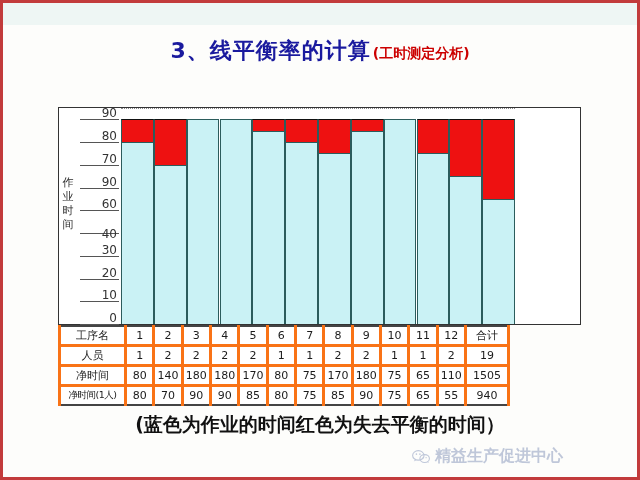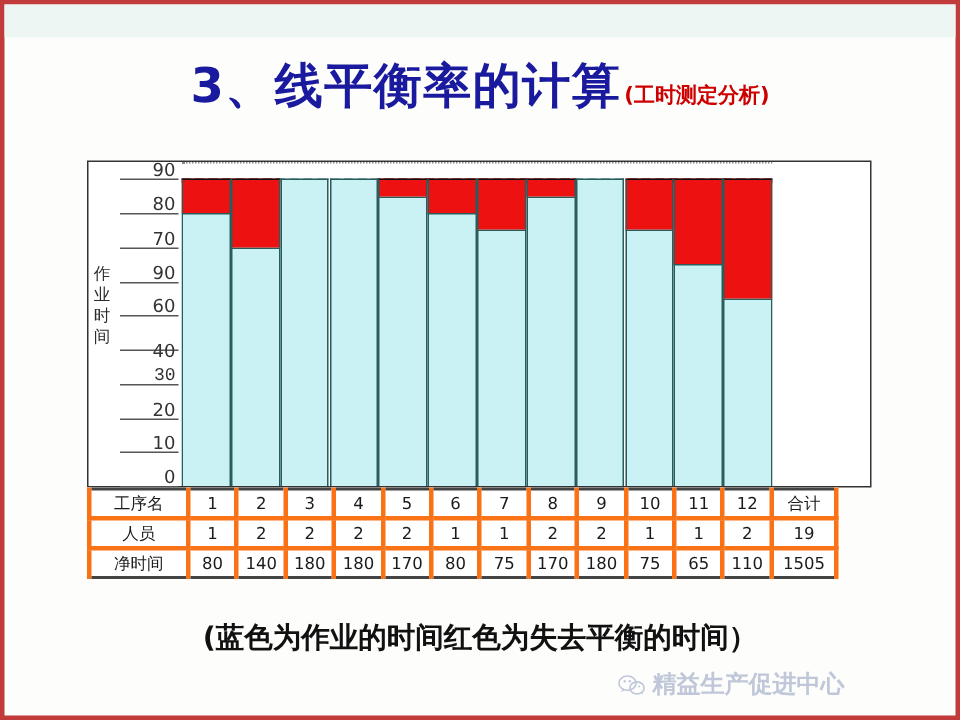--- a/index.html
+++ b/index.html
@@ -43,21 +43,21 @@
   
   #title-block {
     position: absolute;
     left: 0; top: 36px;
     width: 640px;
     text-align: center;
     white-space: nowrap;
   }
   #title-main {
     font-family: "DejaVu Sans", "Liberation Sans", sans-serif;
-    font-size: 32px;
+    font-size: 22px;
     font-weight: bold;
     color: #1a1a9e;
     letter-spacing: 1px;
     vertical-align: baseline;
   }
   #title-sub {
     font-family: "DejaVu Sans", "Liberation Sans", sans-serif;
     font-size: 14px;
     font-weight: bold;
     color: #cc0000;
@@ -154,21 +154,21 @@
     left: 0;
     width: 100%;
     height: 0;
     border-top: 1px dotted #888;
   }
 
   
   #data-table {
     position: absolute;
     left: 58px; top: 325px;
-    width: 501px;
+    width: 452px;
     border-collapse: collapse;
     table-layout: fixed;
     background: #fff;
   }
   #data-table td {
     border: 3px solid #f97316;
     font-size: 11px;
     height: 17px;
     text-align: center;
     color: #1b1b1b;
@@ -253,21 +253,21 @@
       <div class="tick" style="top: 23.1053px;">80</div>
       <div class="tick-rule" style="top: 56.8421px;"></div>
       <div class="tick" style="top: 45.8421px;">70</div>
       <div class="tick-rule" style="top: 79.5789px;"></div>
       <div class="tick" style="top: 68.5789px;">90</div>
       <div class="tick-rule" style="top: 102.316px;"></div>
       <div class="tick" style="top: 91.3158px;">60</div>
       <div class="tick-rule" style="top: 125.053px;"></div>
       <div class="tick" style="top: 121px;">40</div>
       <div class="tick-rule" style="top: 147.789px;"></div>
-      <div class="tick" style="top: 136.789px; font-family: Liberation Mono, monospace;">30</div>
+      <div class="tick" style="top: 136.789px;">30</div>
       <div class="tick-rule" style="top: 170.526px;"></div>
       <div class="tick" style="top: 159.526px;">20</div>
       <div class="tick-rule" style="top: 193.263px;"></div>
       <div class="tick" style="top: 182.263px;">10</div>
       <div class="tick-rule" style="top: 216px;"></div>
       <div class="tick" style="top: 205px;">0</div>
     </div>
 
   <div id="plot">
     <div id="dotted-line" style="top: 0px;"></div>
@@ -363,20 +363,36 @@
           <td>170</td>
           <td>80</td>
           <td>75</td>
           <td>170</td>
           <td>180</td>
           <td>75</td>
           <td>65</td>
           <td>110</td>
           <td class="totalcell sepleft">1505</td>
         </tr>
+        <tr>
+          <td class="rowhdr tight">净时间(1人)</td>
+          <td class="sepleft">80</td>
+          <td>70</td>
+          <td>90</td>
+          <td>90</td>
+          <td>85</td>
+          <td>80</td>
+          <td>75</td>
+          <td>85</td>
+          <td>90</td>
+          <td>75</td>
+          <td>65</td>
+          <td>55</td>
+          <td class="totalcell sepleft">940</td>
+        </tr>
       </tbody>
   </table>
 
   <div id="caption">(蓝色为作业的时间红色为失去平衡的时间）</div>
 
   <div id="watermark">
     <span class="wm-icon">
       <svg viewBox="0 0 24 20" width="19" height="16">
         <ellipse cx="8" cy="8" rx="7.2" ry="6" fill="none" stroke="#b9c2d6" stroke-width="1.4"></ellipse>
         <circle cx="5.6" cy="6.4" r="1" fill="#b9c2d6"></circle>

